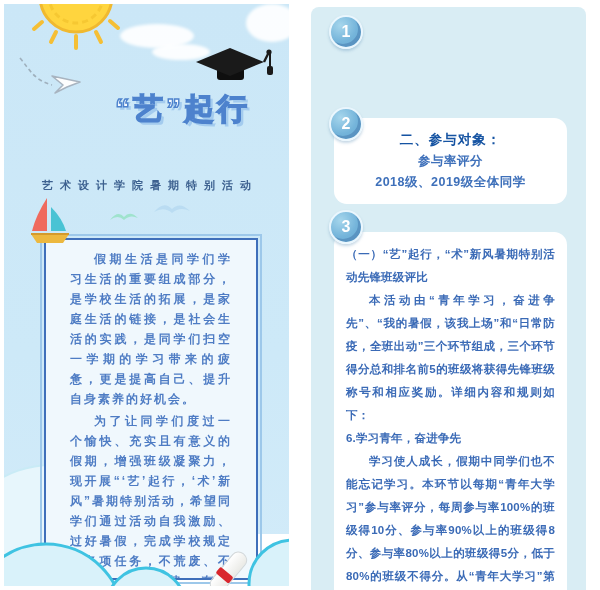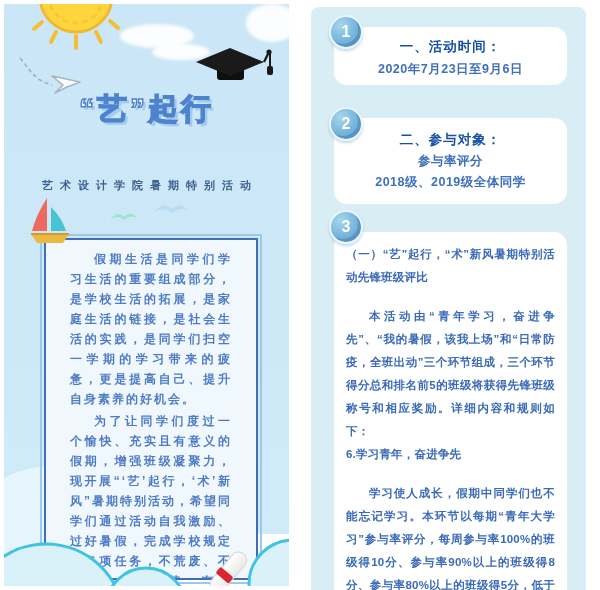--- a/index.html
+++ b/index.html
@@ -26,20 +26,21 @@
   .cs1{left:116px;top:20px;width:74px;height:24px;}
   .cs2{left:242px;top:0px;width:52px;height:38px;}
   .cs3{left:148px;top:40px;width:58px;height:16px;}
   .plane-svg{position:absolute;left:14px;top:48px;z-index:2;}
   .cap-svg{position:absolute;left:186px;top:40px;z-index:2;}
 
   .poster-title{
     position:absolute;left:0;top:84px;width:100%;text-align:center;z-index:2;
     font-size:30px;font-weight:bold;line-height:41px;letter-spacing:3px;
     color:#5b8fd0;
+    padding-left:36px;
   }
   @supports (-webkit-text-stroke: 1px #000){
     .poster-title{color:#f4faff;-webkit-text-stroke:1.4px #4d82cd;text-shadow:3px 3px 0 #a3cbee;}
   }
   .poster-subtitle{
     position:absolute;left:0;top:174px;width:100%;text-align:center;z-index:2;
     font-size:11px;font-weight:bold;letter-spacing:7px;color:#3c608f;text-indent:7px;
   }
   .birds-svg{position:absolute;left:102px;top:196px;z-index:2;}
   .boat-svg{position:absolute;left:24px;top:192px;z-index:3;}
@@ -89,21 +90,21 @@
   .card1{top:20px;height:58px;padding-top:11px;}
   .card1 .card-line{margin-top:5px;}
   .card2{top:111px;height:86px;padding-top:13px;}
   .card2 .card-line{margin-top:4px;}
   .card3{top:225px;bottom:-16px;padding:11px 12px 0 12px;}
   .card3 h3{margin-bottom:7px;}
   .card3 p{
     margin:0;font-size:11.5px;line-height:23px;letter-spacing:.2px;
     color:#3a6ab6;font-weight:600;text-align:justify;
   }
-  .card3 p.indent{text-indent:2em;margin-top:16px;}
+  .card3 p.indent{text-indent:2em;}
 </style>
 </head>
 <body>
 
 <div class="stage">
 
   <section class="left-panel">
 
     <div class="bottom-white"></div>
     <div class="pale-cloud"></div>
@@ -168,24 +169,20 @@
     </svg>
 
     <div class="scroll">
       <div class="ribbon"></div>
     </div>
   </section>
 
   <section class="right-panel">
 
     <div class="badge b1">1</div>
-    <div class="card card1">
-      <h3>一、活动时间：</h3>
-      <div class="card-line">2020年7月23日至9月6日</div>
-    </div>
 
     <div class="badge b2">2</div>
     <div class="card card2">
       <h3>二、参与对象：</h3>
       <div class="card-line">参与率评分</div>
       <div class="card-line">2018级、2019级全体同学</div>
     </div>
 
     <div class="badge b3">3</div>
     <div class="card card3">

